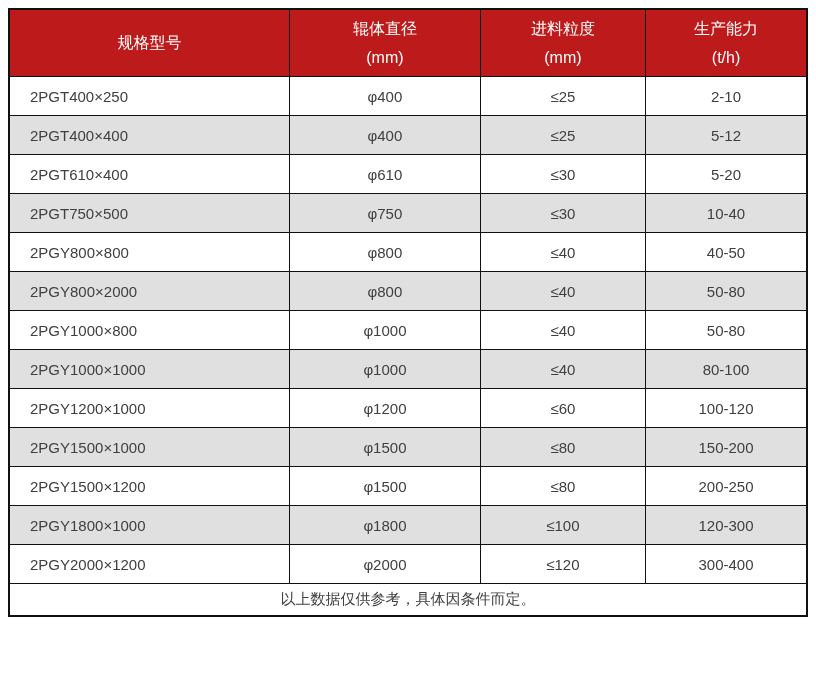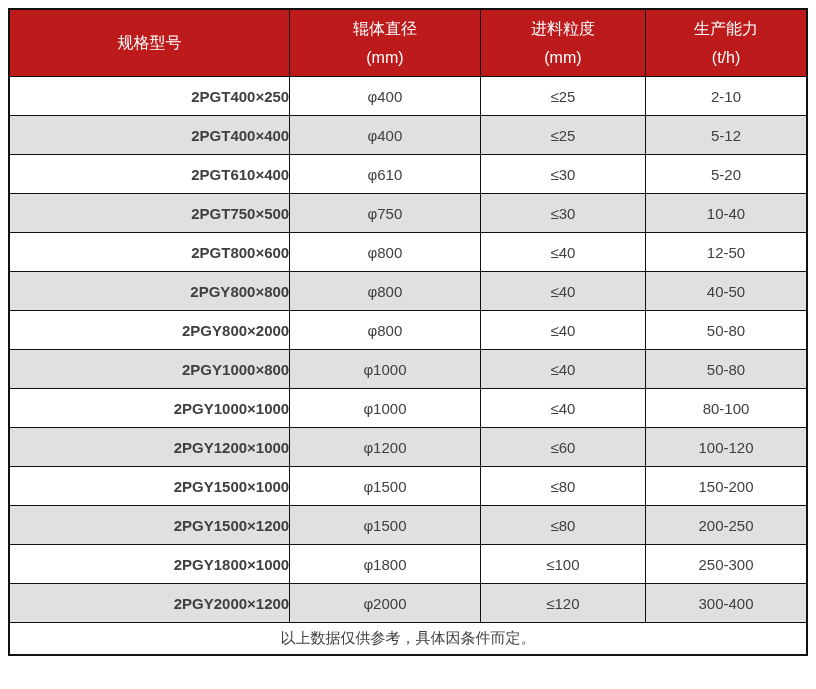--- a/index.html
+++ b/index.html
@@ -61,23 +61,22 @@
 
   tbody td {
     height: 38px;
     font-size: 15px;
     color: var(--body-text, #404040);
     text-align: center;
     vertical-align: middle;
     background: var(--row-bg, #ffffff);
   }
   tbody td.model {
-    text-align: right;
-    padding-left: 8px;
-    font-weight: bold;
+    text-align: left;
+    padding-left: 20px;
   }
   tbody tr:nth-child(even) td {
     background: var(--row-alt-bg, #e0e0e0);
   }
 
   tfoot td {
     height: 31px;
     font-size: 15px;
     color: var(--body-text, #404040);
     text-align: center;
@@ -143,26 +142,20 @@
           <td>≤30</td>
           <td>5-20</td>
         </tr>
         <tr>
           <td class="model">2PGT750×500</td>
           <td>φ750</td>
           <td>≤30</td>
           <td>10-40</td>
         </tr>
         <tr>
-          <td class="model">2PGT800×600</td>
-          <td>φ800</td>
-          <td>≤40</td>
-          <td>12-50</td>
-        </tr>
-        <tr>
           <td class="model">2PGY800×800</td>
           <td>φ800</td>
           <td>≤40</td>
           <td>40-50</td>
         </tr>
         <tr>
           <td class="model">2PGY800×2000</td>
           <td>φ800</td>
           <td>≤40</td>
           <td>50-80</td>
@@ -194,21 +187,21 @@
         <tr>
           <td class="model">2PGY1500×1200</td>
           <td>φ1500</td>
           <td>≤80</td>
           <td>200-250</td>
         </tr>
         <tr>
           <td class="model">2PGY1800×1000</td>
           <td>φ1800</td>
           <td>≤100</td>
-          <td>250-300</td>
+          <td>120-300</td>
         </tr>
         <tr>
           <td class="model">2PGY2000×1200</td>
           <td>φ2000</td>
           <td>≤120</td>
           <td>300-400</td>
         </tr>
       </tbody>
       <tfoot>
         <tr>

